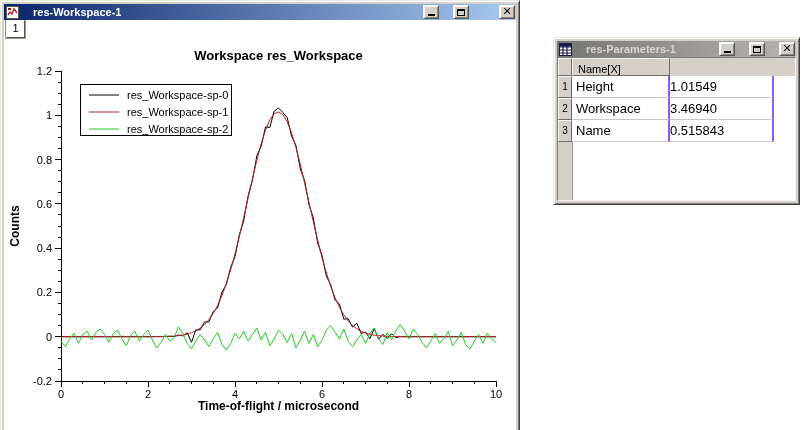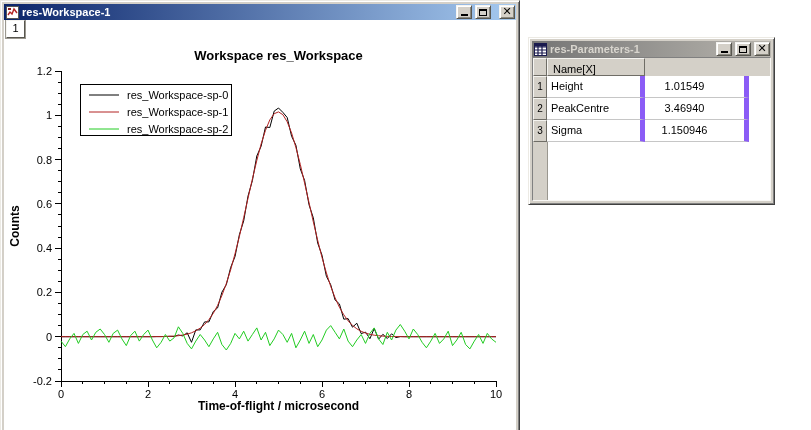--- a/index.html
+++ b/index.html
@@ -3,22 +3,22 @@
 <meta charset="utf-8">
 <style>
   html,body{margin:0;padding:0}
   body{width:811px;height:430px;background:#ffffff;font-family:"Liberation Sans",sans-serif;position:relative;overflow:hidden}
   .win{position:absolute;display:flex;flex-direction:column;background:var(--chrome,#d4d0c8);
        border-top:1px solid #eceae4;border-left:1px solid #eceae4;
        border-right:1px solid #404040;border-bottom:1px solid #404040;
        box-shadow:inset 1px 1px 0 #ffffff, inset -1px -1px 0 #808080;
        padding:3px}
   #graph-window{left:0;top:0;width:512px;height:427px}
-  #table-window{left:528px;top:37px;width:239px;height:160px}
-  .titlebar{height:16px;display:flex;align-items:center;padding:0 1px 0 2px;gap:3px;flex:0 0 16px}
+  #table-window{left:553px;top:37px;width:239px;height:160px}
+  .titlebar{height:16px;display:flex;align-items:center;padding:0 1px 0 2px;gap:14px;flex:0 0 16px}
   .titlebar.active{background:linear-gradient(to right,var(--title-a0,#0a246a),var(--title-a1,#a6caf0))}
   .titlebar.active .title-text{color:#ffffff}
   .titlebar.inactive{background:linear-gradient(to right,var(--title-i0,#757575),var(--title-i1,#b8b5ae))}
   .titlebar.inactive .title-text{color:#d8d5ce}
   .title-text{font-size:11px;font-weight:bold;flex:1;white-space:nowrap;overflow:hidden;line-height:16px}
   .win-icon{width:13px;height:13px;flex:0 0 13px}
   .winbtn{width:16px;height:14px;background:var(--chrome,#d4d0c8);
           border:1px solid;border-color:#f5f4f0 #58564f #58564f #f5f4f0;
           box-shadow:inset 1px 1px 0 #ffffff, inset -1px -1px 0 #8a887f;
           display:flex;align-items:center;justify-content:center;padding:0;box-sizing:border-box}
@@ -38,24 +38,24 @@
   .thead{display:flex;height:18px;flex:0 0 18px}
   .hcell,.corner,.rownum{background:var(--chrome,#d4d0c8);
       border:1px solid;border-color:#f5f4f0 #6f6d66 #6f6d66 #f5f4f0;box-sizing:border-box}
   .corner{width:14px;flex:0 0 14px}
   .hcell{font-size:11px;color:#000;padding:4px 0 0 5px}
   .hcell.c-name{width:98px;flex:0 0 98px}
   .hcell.c-value{width:104px;flex:0 0 104px}
   .hfill{flex:1;background:var(--chrome,#d4d0c8)}
   .trow{display:flex;height:22px;flex:0 0 22px}
   .rownum{width:14px;flex:0 0 14px;font-size:10px;color:#000;text-align:center;line-height:20px}
-  .cell{background:#fff;border-right:5px solid #8b5cf6;border-bottom:1px solid #c6c6c6;
-        box-sizing:border-box;font-size:11px;color:#000;line-height:21px;white-space:nowrap;overflow:hidden}
+  .cell{background:#fff;border-right:2px solid #8b5cf6;border-bottom:1px solid #c6c6c6;
+        box-sizing:border-box;font-size:13px;color:#000;line-height:21px;white-space:nowrap;overflow:hidden}
   .cell.c-name{width:98px;flex:0 0 98px;padding-left:4px}
-  .cell.c-value{width:104px;flex:0 0 104px;text-align:center;padding-right:20px}
+  .cell.c-value{width:104px;flex:0 0 104px;text-align:left;padding-right:20px}
   .rowfill{flex:1;background:#fff}
   .tbody-rest{flex:1;display:flex}
   .rownum-strip{width:14px;flex:0 0 14px;background:var(--chrome,#d4d0c8);border-right:1px solid #9a978f}
   .rest-white{flex:1;background:#fff}
 </style>
 </head>
 <body>
 
 <div class="win" id="graph-window">
   <div class="titlebar active">
@@ -188,28 +188,28 @@
     </div>
     <div id="table-rows">
         <div class="trow">
           <div class="rownum">1</div>
           <div class="cell c-name">Height</div>
           <div class="cell c-value">1.01549</div>
           <div class="rowfill"></div>
         </div>
         <div class="trow">
           <div class="rownum">2</div>
-          <div class="cell c-name">PeakCentre</div>
+          <div class="cell c-name">Workspace</div>
           <div class="cell c-value">3.46940</div>
           <div class="rowfill"></div>
         </div>
         <div class="trow">
           <div class="rownum">3</div>
-          <div class="cell c-name">Sigma</div>
-          <div class="cell c-value">1.150946</div>
+          <div class="cell c-name">Name</div>
+          <div class="cell c-value">0.515843</div>
           <div class="rowfill"></div>
         </div>
       </div>
     <div class="tbody-rest">
       <div class="rownum-strip"></div>
       <div class="rest-white"></div>
     </div>
   </div>
 </div>
 

